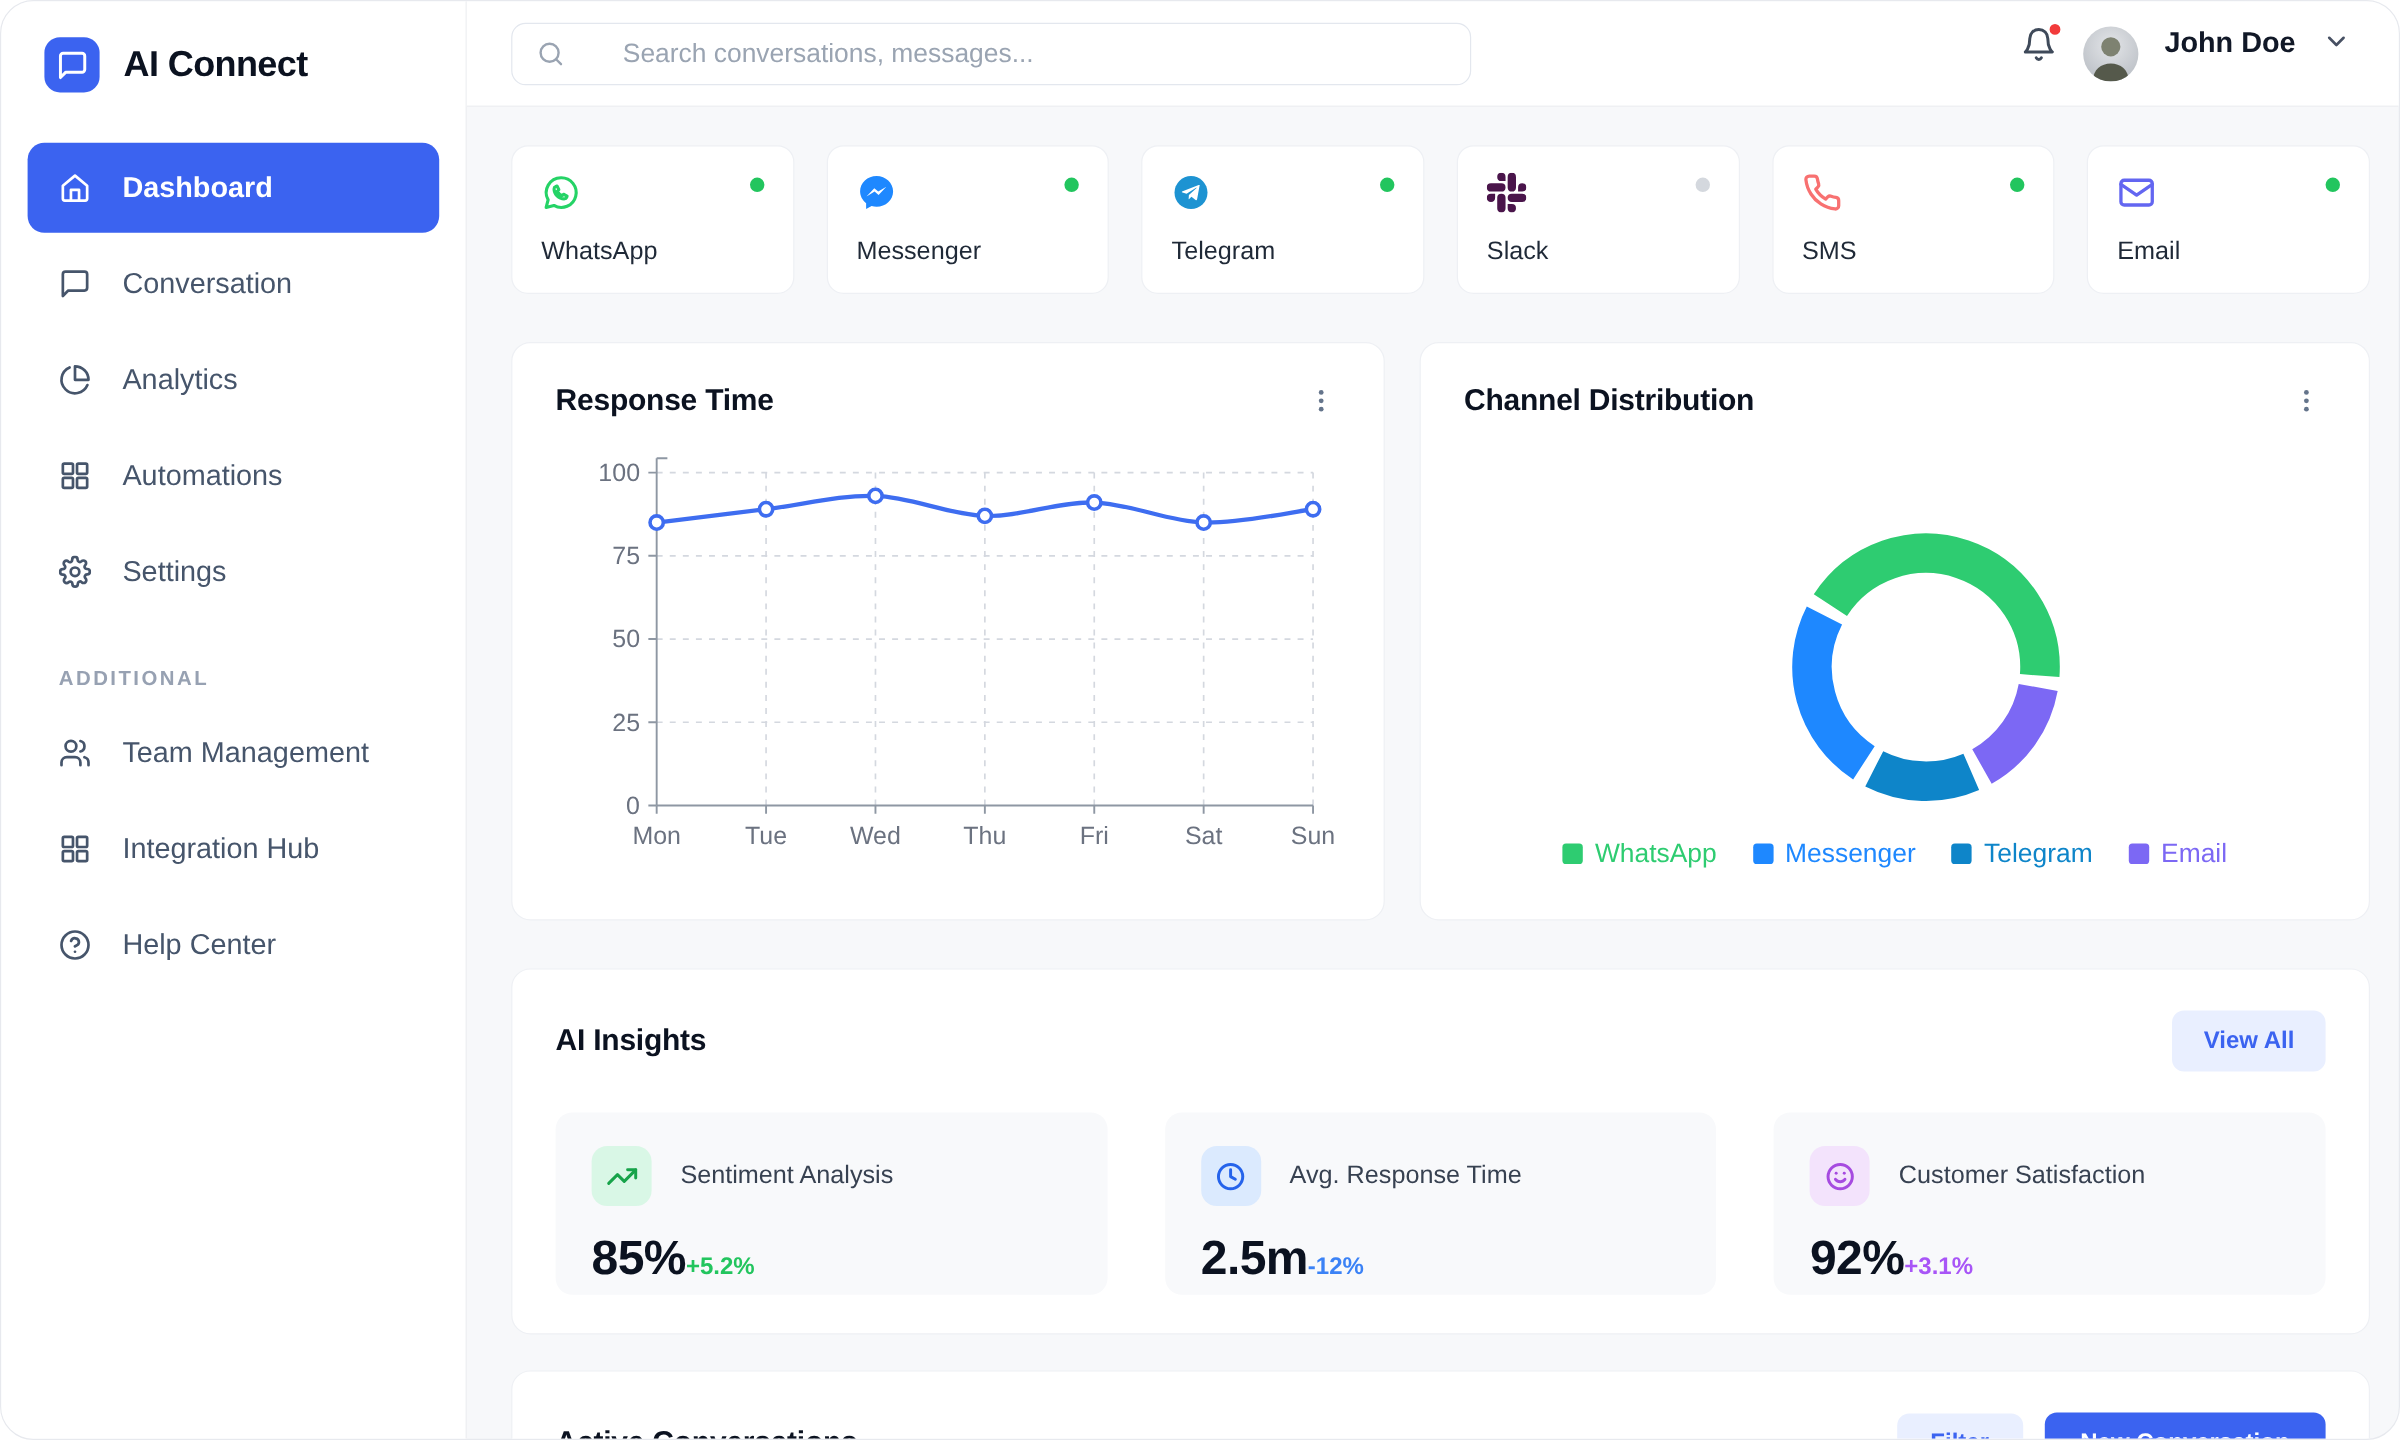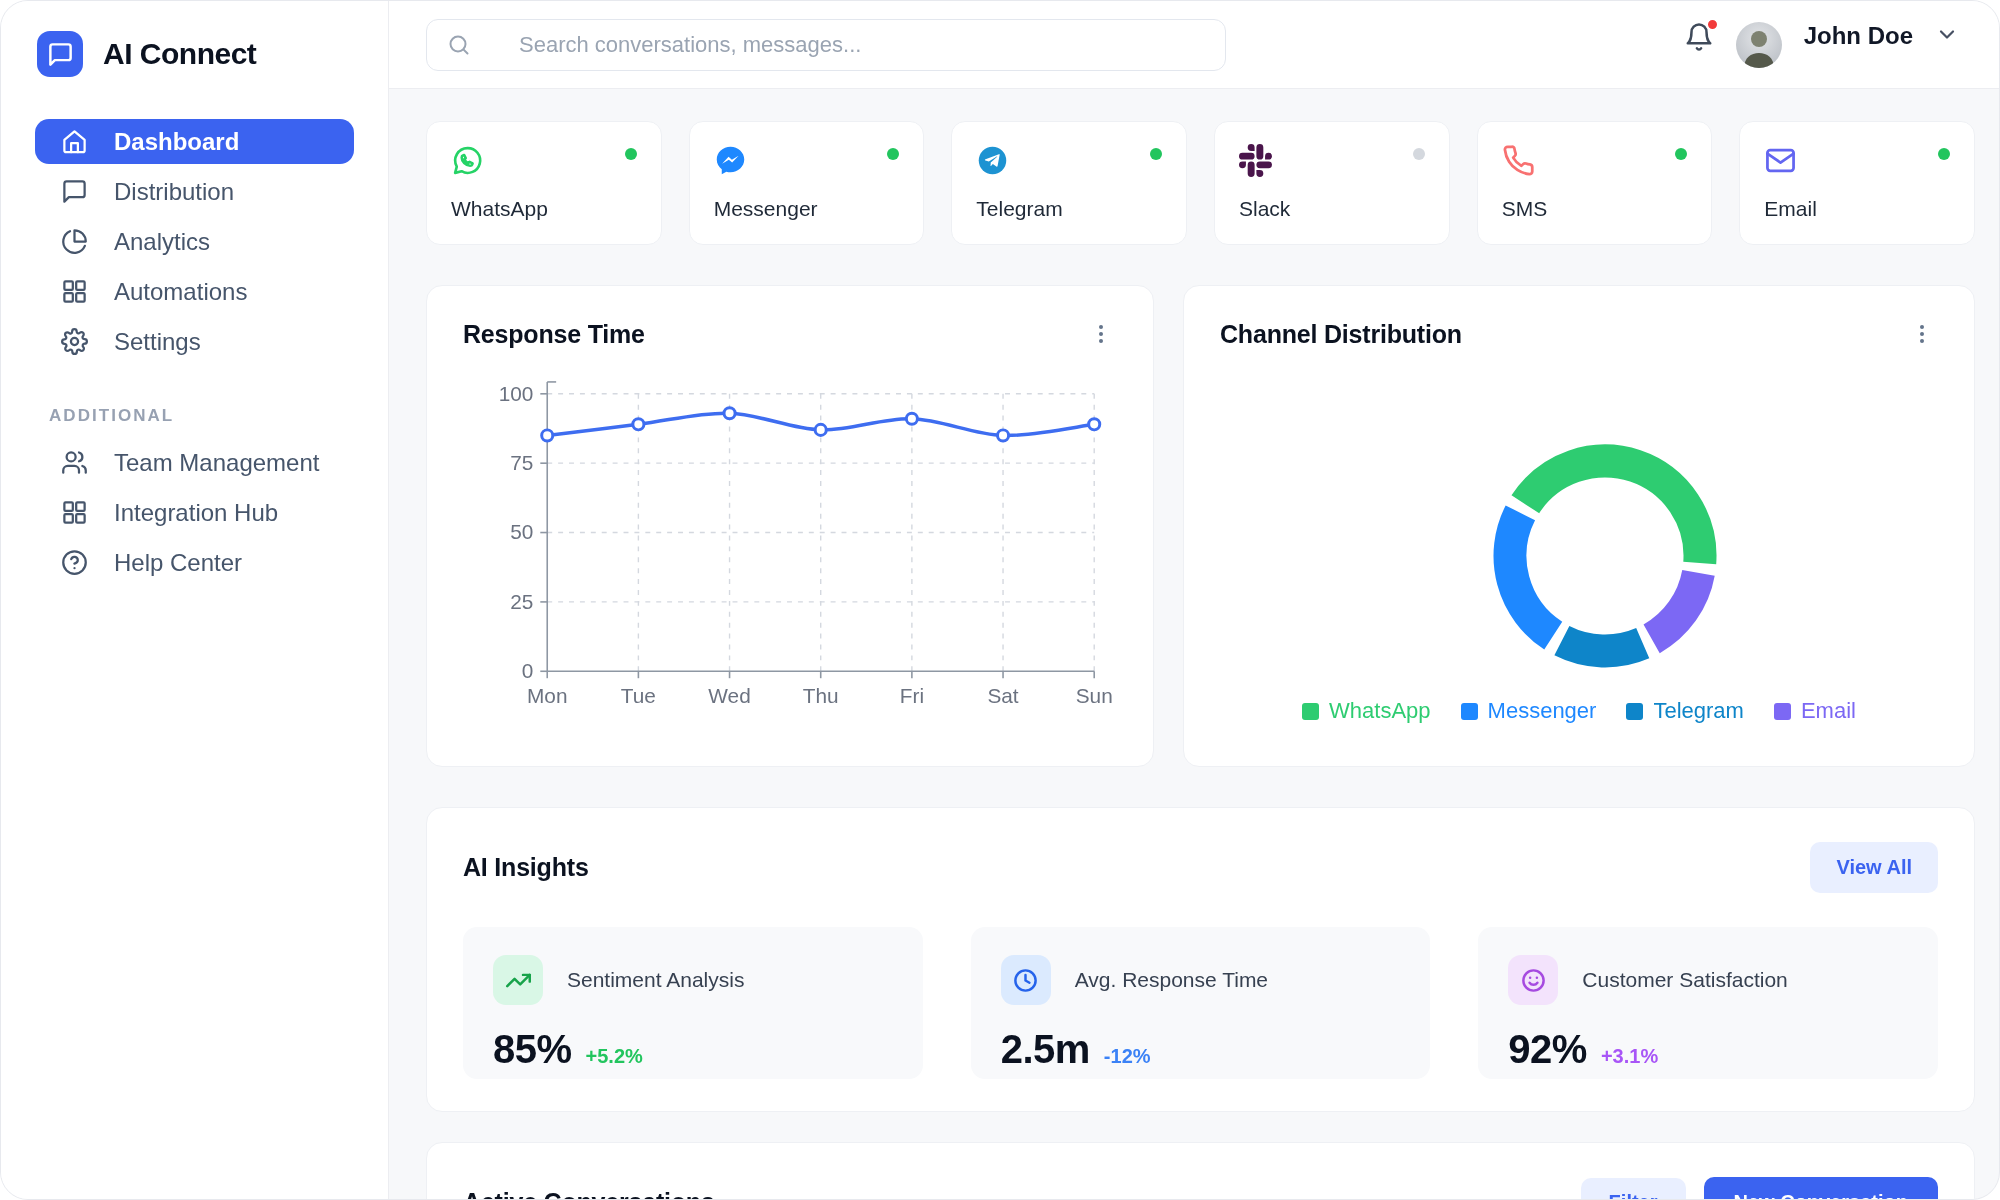--- a/index.html
+++ b/index.html
@@ -5,21 +5,21 @@
   * { margin:0; padding:0; box-sizing:border-box; }
   html,body { width:2000px; height:1200px; background:#ffffff; font-family:"Liberation Sans", sans-serif; overflow:hidden; }
   .page { width:2000px; height:1200px; background:#f7f8fa; border-radius:28px; border:1px solid #e7e9ee; overflow:hidden; display:flex; }
 
   
   .sidebar { width:388px; min-width:388px; background:#ffffff; border-right:1px solid #ecedf1; padding-top:30px; }
   .logo-row { display:flex; align-items:center; gap:20px; padding:0 0 0 36px; }
   .logo-tile { width:46px; height:46px; border-radius:13px; background:#3b63f0; display:flex; align-items:center; justify-content:center; }
   .logo-name { font-size:30px; font-weight:800; color:#0b1220; letter-spacing:-0.5px; }
   .nav { margin-top:42px; }
-  .nav-item { display:flex; align-items:center; gap:26px; height:45px; margin:5px 34px; padding-left:26px; border-radius:14px; color:#46556b; font-size:24px; cursor:pointer; }
+  .nav-item { display:flex; align-items:center; gap:26px; height:75px; margin:5px 22px; padding-left:26px; border-radius:14px; color:#46556b; font-size:24px; cursor:pointer; }
   .nav-item .icn { display:flex; }
   .nav-item.active { background:#3b63f0; color:#ffffff; font-weight:600; }
   .nav-section { margin:42px 0 14px 48px; font-size:17px; font-weight:700; letter-spacing:0.12em; color:#97a1b2; }
   svg.ic { width:27px; height:27px; }
 
   
   .rightcol { flex:1; display:flex; flex-direction:column; min-width:0; }
   .topbar { height:88px; background:#ffffff; border-bottom:1px solid #ecedf1; display:flex; align-items:center; padding:0 40px 0 37px; }
   .search { width:800px; height:52px; border:1px solid #e3e7ee; border-radius:12px; display:flex; align-items:center; gap:14px; padding:0 20px; background:#fff; }
   .search input { border:none; outline:none; flex:1; font-size:22px; color:#334155; font-family:inherit; background:transparent;margin-left:34px; }
@@ -60,21 +60,21 @@
   .lg-sq { width:17px; height:17px; border-radius:3px; display:inline-block; }
   .lg-lb { font-size:22px; font-weight:500; }
 
   .insights { margin-top:40px; height:305px; padding:34px 36px; }
   .viewall { background:#e9efff; color:#3b63f0; border:none; border-radius:10px; font-size:20px; font-weight:600; padding:14px 26px; cursor:pointer; font-family:inherit; }
   .ins-row { display:flex; gap:48px; margin-top:34px; }
   .ins-card { flex:1; background:#f8f9fb; border-radius:14px; padding:28px 30px; height:152px; }
   .ins-top { display:flex; align-items:center; gap:24px; }
   .tile { width:50px; height:50px; border-radius:13px; display:flex; align-items:center; justify-content:center; }
   .ins-label { font-size:21px; color:#374151; font-weight:500; }
-  .ins-val { margin-top:22px; display:flex; align-items:baseline; gap:14px; }
+  .ins-val { margin-top:22px; display:flex; align-items:baseline; }
   .big { font-size:40px; font-weight:800; color:#0b1220; letter-spacing:-0.5px; }
   .delta { font-size:20px; font-weight:600; }
 
   .active-conv { margin-top:30px; height:220px; padding:34px 36px; }
   .ac-actions { display:flex; gap:18px; align-items:center; }
   .filter-btn { background:#e9efff; color:#3b63f0; border:none; border-radius:10px; font-size:20px; font-weight:600; padding:13px 28px; cursor:pointer; font-family:inherit; }
   .new-btn { background:#3b63f0; color:#ffffff; border:none; border-radius:10px; font-size:20px; font-weight:600; padding:14px 30px; cursor:pointer; font-family:inherit; }
 </style>
 </head>
 <body>
@@ -100,21 +100,21 @@
             </svg>
           </span>
         <span>Dashboard</span>
       </div>
       <div class="nav-item">
         <span class="icn">
             <svg class="ic" viewBox="0 0 24 24" fill="none" stroke="currentColor" stroke-width="2" stroke-linecap="round" stroke-linejoin="round">
               <path d="M21 15a2 2 0 0 1-2 2H7l-4 4V5a2 2 0 0 1 2-2h14a2 2 0 0 1 2 2z"></path>
             </svg>
           </span>
-        <span>Distribution</span>
+        <span>Conversation</span>
       </div>
       <div class="nav-item">
         <span class="icn">
             <svg class="ic" viewBox="0 0 24 24" fill="none" stroke="currentColor" stroke-width="2" stroke-linecap="round" stroke-linejoin="round">
               <path d="M21.21 15.89A10 10 0 1 1 8 2.83"></path>
               <path d="M22 12A10 10 0 0 0 12 2v10z"></path>
             </svg>
           </span>
         <span>Analytics</span>
       </div>

